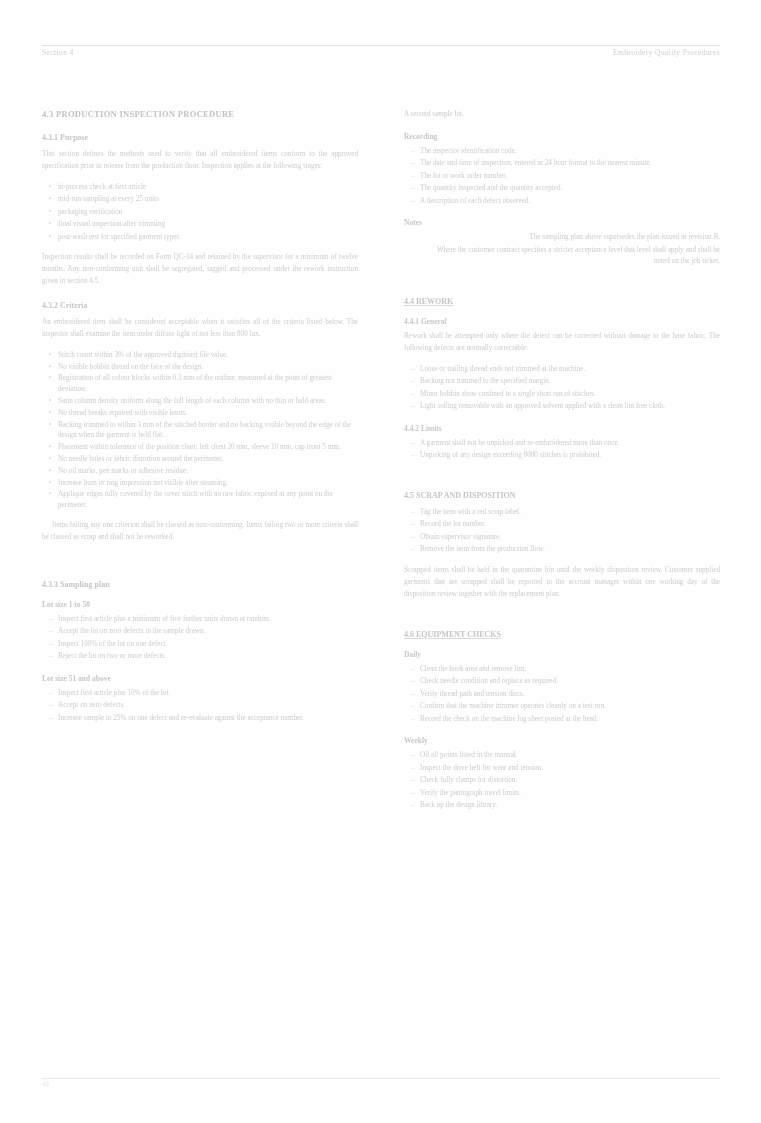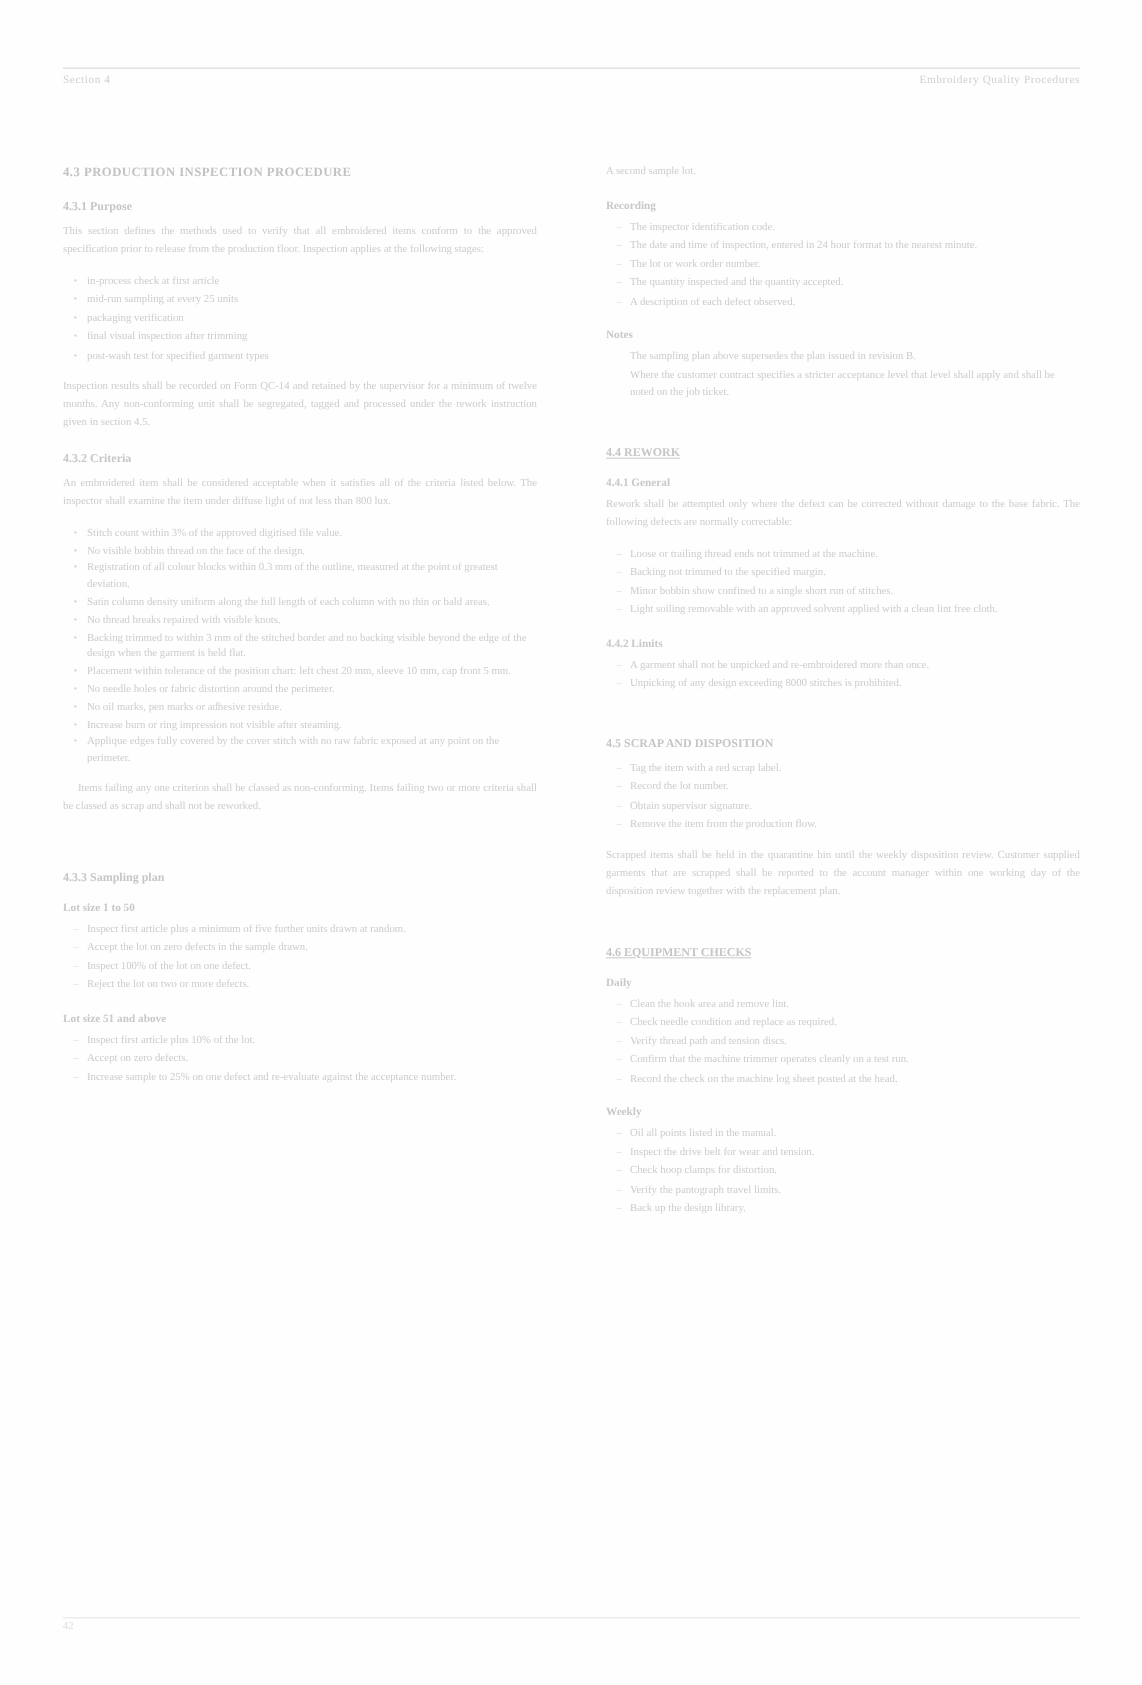--- a/index.html
+++ b/index.html
@@ -127,20 +127,21 @@
     position: absolute;
     left: -9px;
     top: 0;
     color: #d8d8d8;
   }
   ul.bullets.tight li { line-height: 1.5; }
   ul.dash li::before { content: "\2013"; }
   ul.plain li::before { content: ""; }
   .indent-block {
     padding-left: 14px;
+    text-align: right;
   }
   .spacer-s { height: 7px; }
   .spacer-m { height: 14px; }
 </style>
 </head>
 <body>
 
 <div class="page">
 
   <div class="running-head">
@@ -280,21 +281,21 @@
         <li>Verify thread path and tension discs.</li>
         <li>Confirm that the machine trimmer operates cleanly on a test run.</li>
         <li>Record the check on the machine log sheet posted at the head.</li>
       </ul>
 
       <h4 class="subsub">Weekly</h4>
 
       <ul class="bullets dash">
         <li>Oil all points listed in the manual.</li>
         <li>Inspect the drive belt for wear and tension.</li>
-        <li>Check hoop clamps for distortion.</li>
+        <li>Check fully clamps for distortion.</li>
         <li>Verify the pantograph travel limits.</li>
         <li>Back up the design library.</li>
       </ul>
 
     </div>
   </div>
 
   <div class="rule-bottom"></div>
   <div class="folio">42</div>
 

